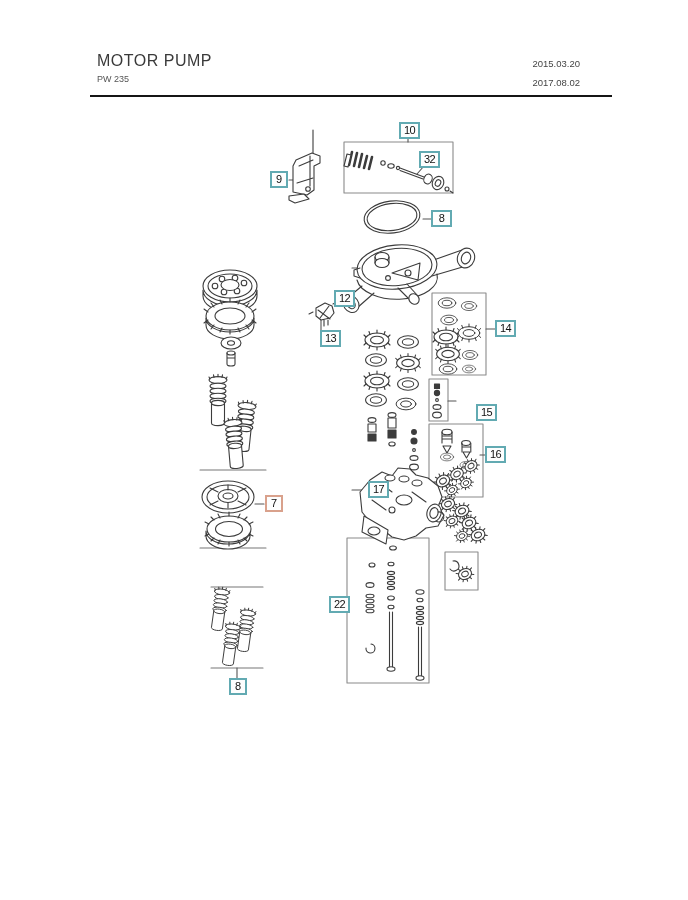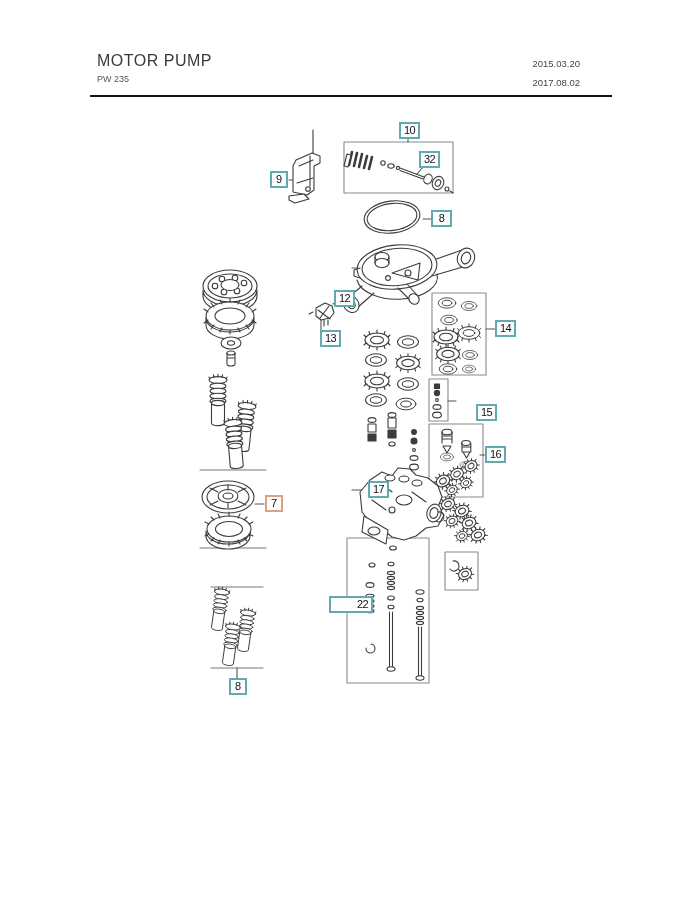--- a/index.html
+++ b/index.html
@@ -311,16 +311,16 @@
   <div class="callout wide" style="left:399px;top:122px;">10</div>
   <div class="callout wide" style="left:419px;top:151px;">32</div>
   <div class="callout wide" style="left:431px;top:210px;">8</div>
   <div class="callout wide" style="left:334px;top:259px;margin-top:31px;">12</div>
   <div class="callout wide" style="left:320px;top:330px;">13</div>
   <div class="callout wide" style="left:495px;top:320px;">14</div>
   <div class="callout wide" style="left:476px;top:392px;margin-top:12px;">15</div>
   <div class="callout wide" style="left:485px;top:446px;">16</div>
   <div class="callout wide" style="left:324px;top:481px;margin-left:44px;">17</div>
   <div class="callout highlight" style="left:265px;top:495px;">7</div>
-  <div class="callout wide" style="left:329px;top:596px;padding-left:23px;">22</div>
+  <div class="callout wide" style="left:329px;top:596px;">22</div>
   <div class="callout" style="left:229px;top:678px;">8</div>
 
 </div>
 
 </body></html>

